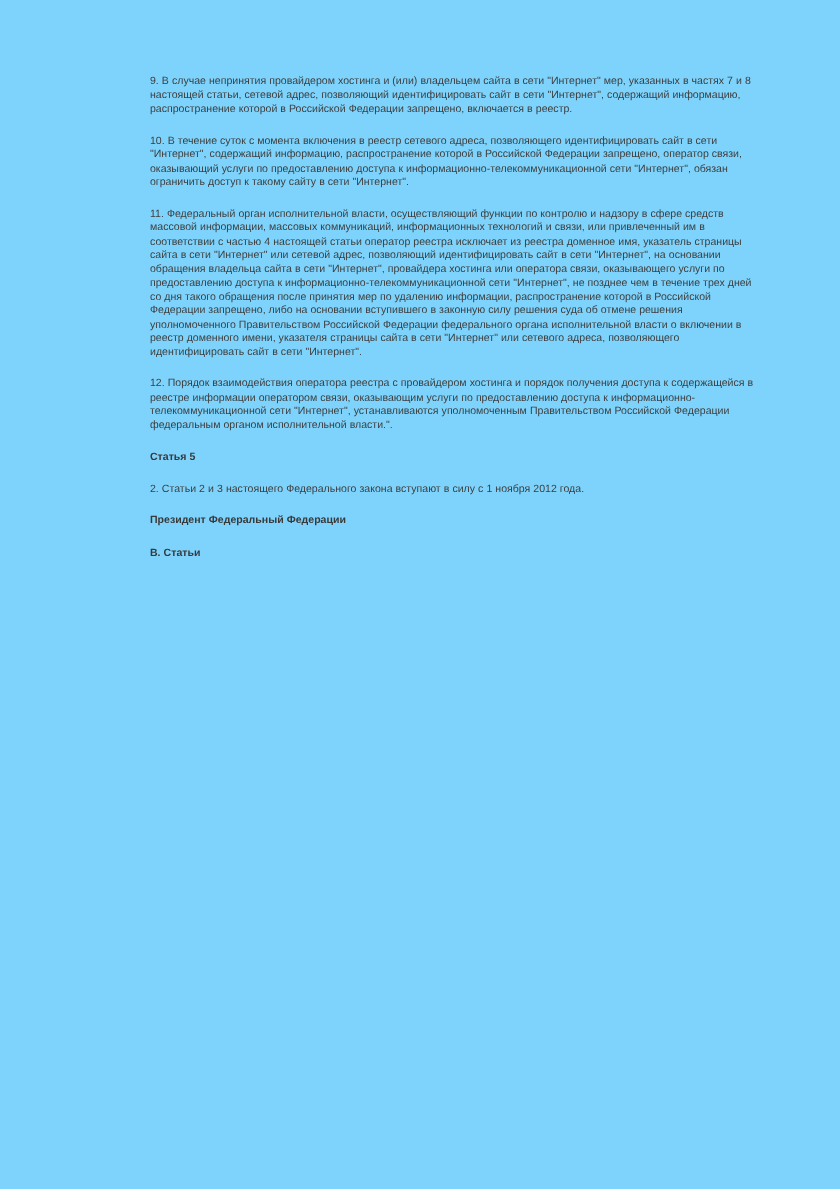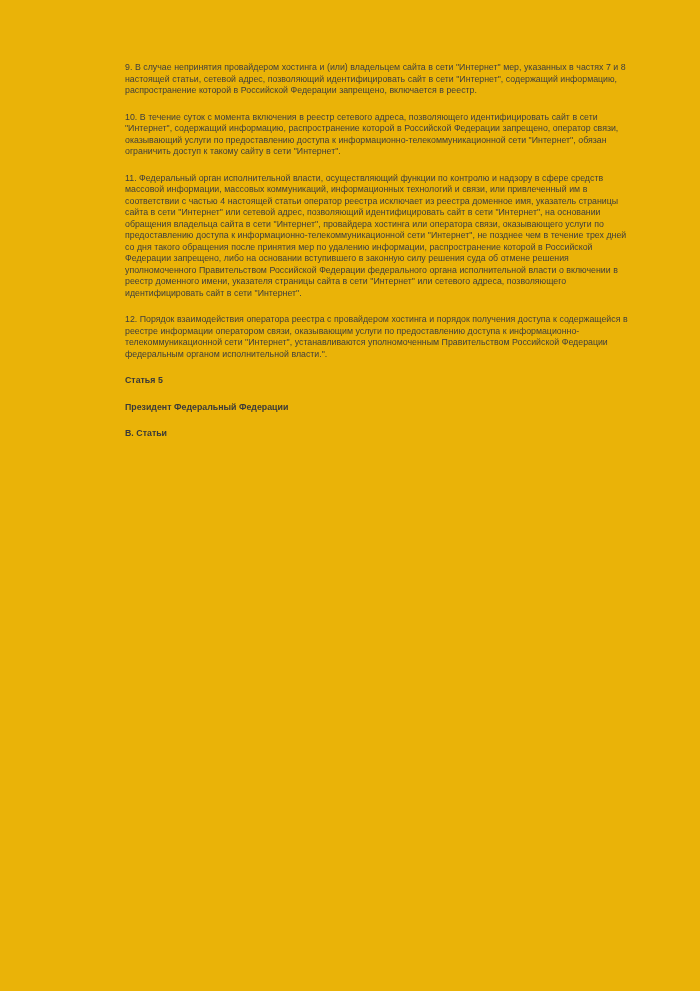--- a/index.html
+++ b/index.html
@@ -4,21 +4,21 @@
 <style>
   html, body {
     margin: 0;
     padding: 0;
     background: #ffffff;
   }
   .page {
     position: relative;
     width: 700px;
     height: 991px;
-    background: #eab308;
+    background: #7dd3fc;
     overflow: hidden;
     font-family: "Liberation Sans", "DejaVu Sans", sans-serif;
   }
   .doc {
     position: absolute;
     left: 125px;
     top: 62px;
     width: 512px;
     font-size: 8.8px;
     line-height: 11.5px;
@@ -38,16 +38,17 @@
 </head>
 <body>
 
 <div class="page">
   <div class="doc">
     <p>9. В случае непринятия провайдером хостинга и (или) владельцем сайта в сети "Интернет" мер, указанных в частях 7 и 8 настоящей статьи, сетевой адрес, позволяющий идентифицировать сайт в сети "Интернет", содержащий информацию, распространение которой в Российской Федерации запрещено, включается в реестр.</p>
     <p>10. В течение суток с момента включения в реестр сетевого адреса, позволяющего идентифицировать сайт в сети "Интернет", содержащий информацию, распространение которой в Российской Федерации запрещено, оператор связи, оказывающий услуги по предоставлению доступа к информационно-телекоммуникационной сети "Интернет", обязан ограничить доступ к такому сайту в сети "Интернет".</p>
     <p>11. Федеральный орган исполнительной власти, осуществляющий функции по контролю и надзору в сфере средств массовой информации, массовых коммуникаций, информационных технологий и связи, или привлеченный им в соответствии с частью 4 настоящей статьи оператор реестра исключает из реестра доменное имя, указатель страницы сайта в сети "Интернет" или сетевой адрес, позволяющий идентифицировать сайт в сети "Интернет", на основании обращения владельца сайта в сети "Интернет", провайдера хостинга или оператора связи, оказывающего услуги по предоставлению доступа к информационно-телекоммуникационной сети "Интернет", не позднее чем в течение трех дней со дня такого обращения после принятия мер по удалению информации, распространение которой в Российской Федерации запрещено, либо на основании вступившего в законную силу решения суда об отмене решения уполномоченного Правительством Российской Федерации федерального органа исполнительной власти о включении в реестр доменного имени, указателя страницы сайта в сети "Интернет" или сетевого адреса, позволяющего идентифицировать сайт в сети "Интернет".</p>
     <p>12. Порядок взаимодействия оператора реестра с провайдером хостинга и порядок получения доступа к содержащейся в реестре информации оператором связи, оказывающим услуги по предоставлению доступа к информационно-телекоммуникационной сети "Интернет", устанавливаются уполномоченным Правительством Российской Федерации федеральным органом исполнительной власти.".</p>
     <p class="bold">Статья 5</p>
+    <p>2. Статьи 2 и 3 настоящего Федерального закона вступают в силу с 1 ноября 2012 года.</p>
     <p class="bold">Президент Федеральный Федерации</p>
     <p class="bold">В. Статьи</p>
   </div>
 </div>
 
 </body></html>

